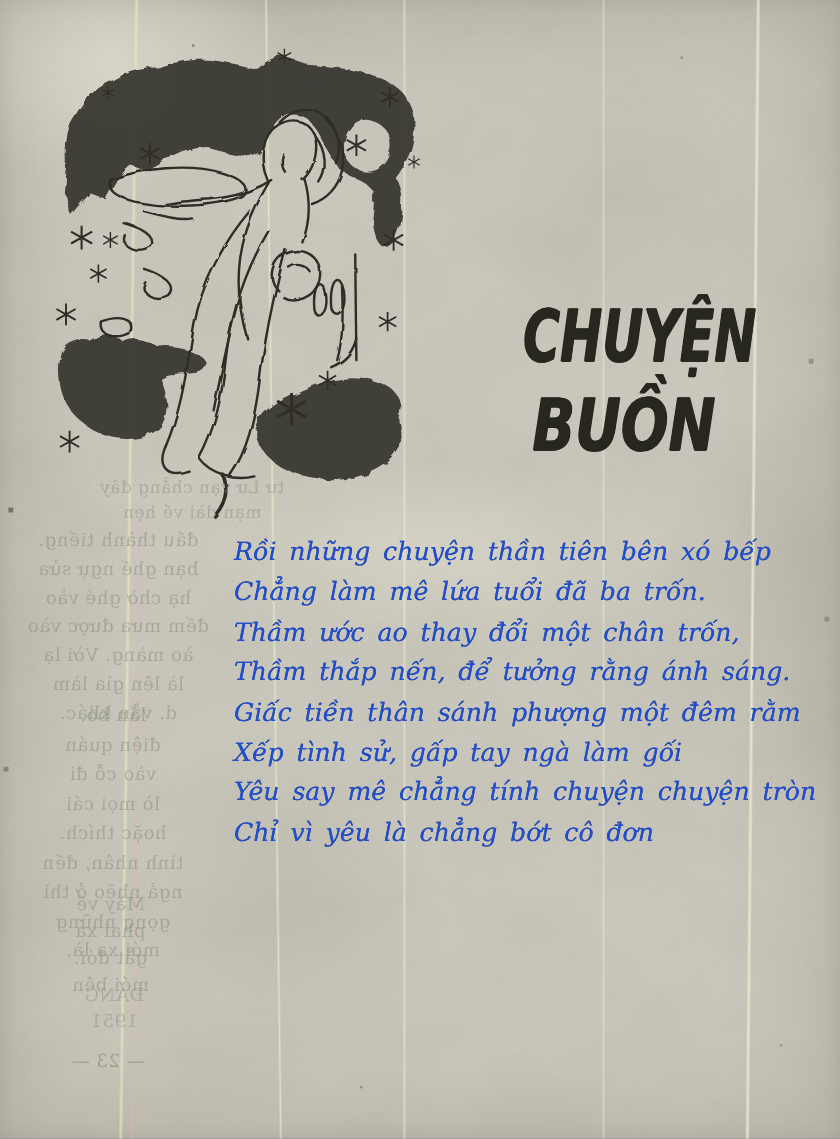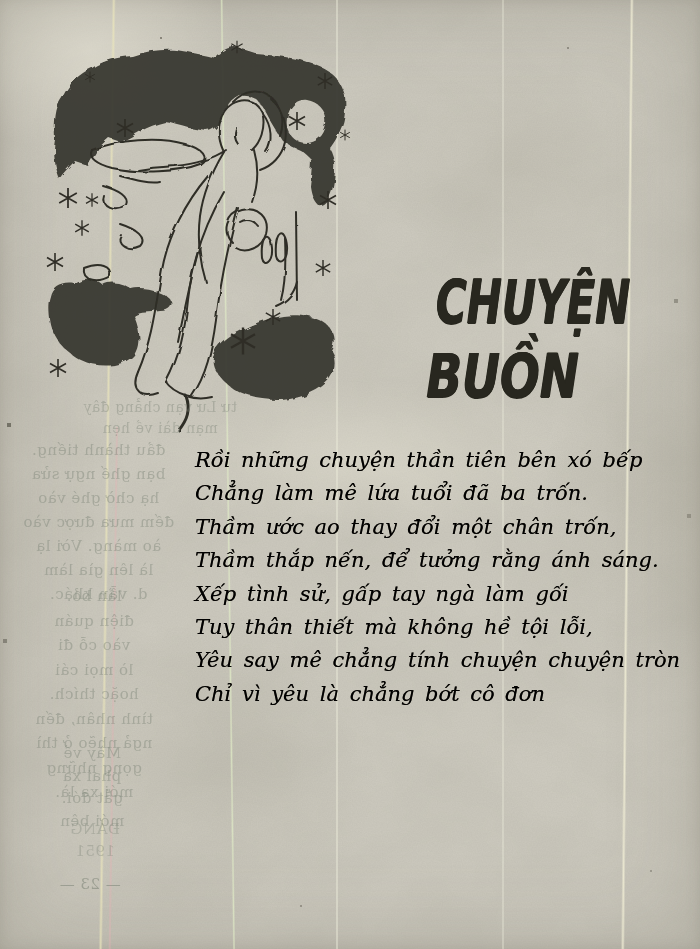--- a/index.html
+++ b/index.html
@@ -22,27 +22,27 @@
   .s2{left:540px;top:320px;width:260px;height:380px;background:radial-gradient(closest-side,rgba(118,115,96,.12),transparent);}
   .s3{left:60px;top:620px;width:320px;height:300px;background:radial-gradient(closest-side,rgba(120,118,100,.10),transparent);}
   .s4{left:380px;top:60px;width:280px;height:220px;background:radial-gradient(closest-side,rgba(122,118,100,.10),transparent);}
   .s5{left:150px;top:380px;width:420px;height:160px;background:radial-gradient(closest-side,rgba(235,232,216,.35),transparent);}
   .specks{position:absolute;left:0;top:0;width:2px;height:2px;background:transparent;pointer-events:none;
     box-shadow:8px 424px 0 1px rgba(60,58,48,.55),4px 640px 0 1px rgba(60,58,48,.40),
     675px 300px 0 1px rgba(70,66,55,.35),160px 37px 0 0 rgba(70,66,55,.50),
     567px 47px 0 0 rgba(70,66,55,.40),688px 515px 0 1px rgba(70,66,55,.30),
     300px 905px 0 0 rgba(70,66,55,.35),650px 870px 0 0 rgba(70,66,55,.30);}
   .illu{position:absolute;left:28px;top:40px;}
-  .title{position:absolute;left:400px;top:250px;width:240px;color:#28271f;
-    font-family:"DejaVu Sans","Liberation Sans",sans-serif;font-weight:700;font-style:italic;margin-top:21px;}
+  .title{position:absolute;left:400px;top:250px;width:240px;text-align:center;color:#28271f;
+    font-family:"DejaVu Sans","Liberation Sans",sans-serif;font-weight:700;font-style:italic;}
   .title-l1,.title-l2{font-size:60px;line-height:62px;white-space:nowrap;
     text-shadow:.7px 0 currentColor,-.7px 0 currentColor,0 .5px currentColor;}
   .title-l1{transform:scaleX(.70);}
   .title-l2{transform:scaleX(.78);margin-top:12px;}
-  .poem{position:absolute;left:195px;top:444px;width:450px;color:#000000;
+  .poem{position:absolute;left:195px;top:444px;width:450px;color:#1d4ed8;
     font-style:italic;font-size:21px;line-height:33.4px;word-spacing:4px;
     text-shadow:0 0 .5px rgba(62,56,44,.85);}
   .poem-line{white-space:nowrap;}
   .ghost{position:absolute;transform:scaleX(-1);color:#7b8376;opacity:.42;
     filter:blur(.5px);font-size:15px;letter-spacing:.5px;line-height:24px;text-align:center;}
   .g-under{left:30px;top:397px;width:260px;font-size:14px;line-height:21px;opacity:.38;}
   .g-cola{left:6px;top:438px;width:185px;}
   .g-colb{left:4px;top:584px;width:180px;line-height:24.5px;}
   .g-colc{left:22px;top:742px;width:140px;line-height:22.5px;}
   .g-imprint{left:40px;top:818px;width:110px;line-height:22px;opacity:.35;}
@@ -150,22 +150,22 @@
   <div class="title">
     <div class="title-l1">CHUYỆN</div>
     <div class="title-l2">BUỒN</div>
   </div>
 
   <div class="poem">
       <div class="poem-line">Rồi những chuyện thần tiên bên xó bếp</div>
       <div class="poem-line">Chẳng làm mê lứa tuổi đã ba trốn.</div>
       <div class="poem-line">Thầm ước ao thay đổi một chân trốn,</div>
       <div class="poem-line">Thầm thắp nến, để tưởng rằng ánh sáng.</div>
+      <div class="poem-line">Giấc tiền thân sánh phượng một đêm rằm</div>
       <div class="poem-line">Xếp tình sử, gấp tay ngà làm gối</div>
-      <div class="poem-line">Tuy thân thiết mà không hề tội lỗi,</div>
       <div class="poem-line">Yêu say mê chẳng tính chuyện chuyện tròn</div>
       <div class="poem-line">Chỉ vì yêu là chẳng bớt cô đơn</div>
     </div>
 
   <div class="ghost g-under">
       <div>tư Lư vạn chẳng đây</div>
       <div>mạn dài về hẹn</div>
     </div>
   <div class="ghost g-cola">
       <div>đầu thành tiếng.</div>

